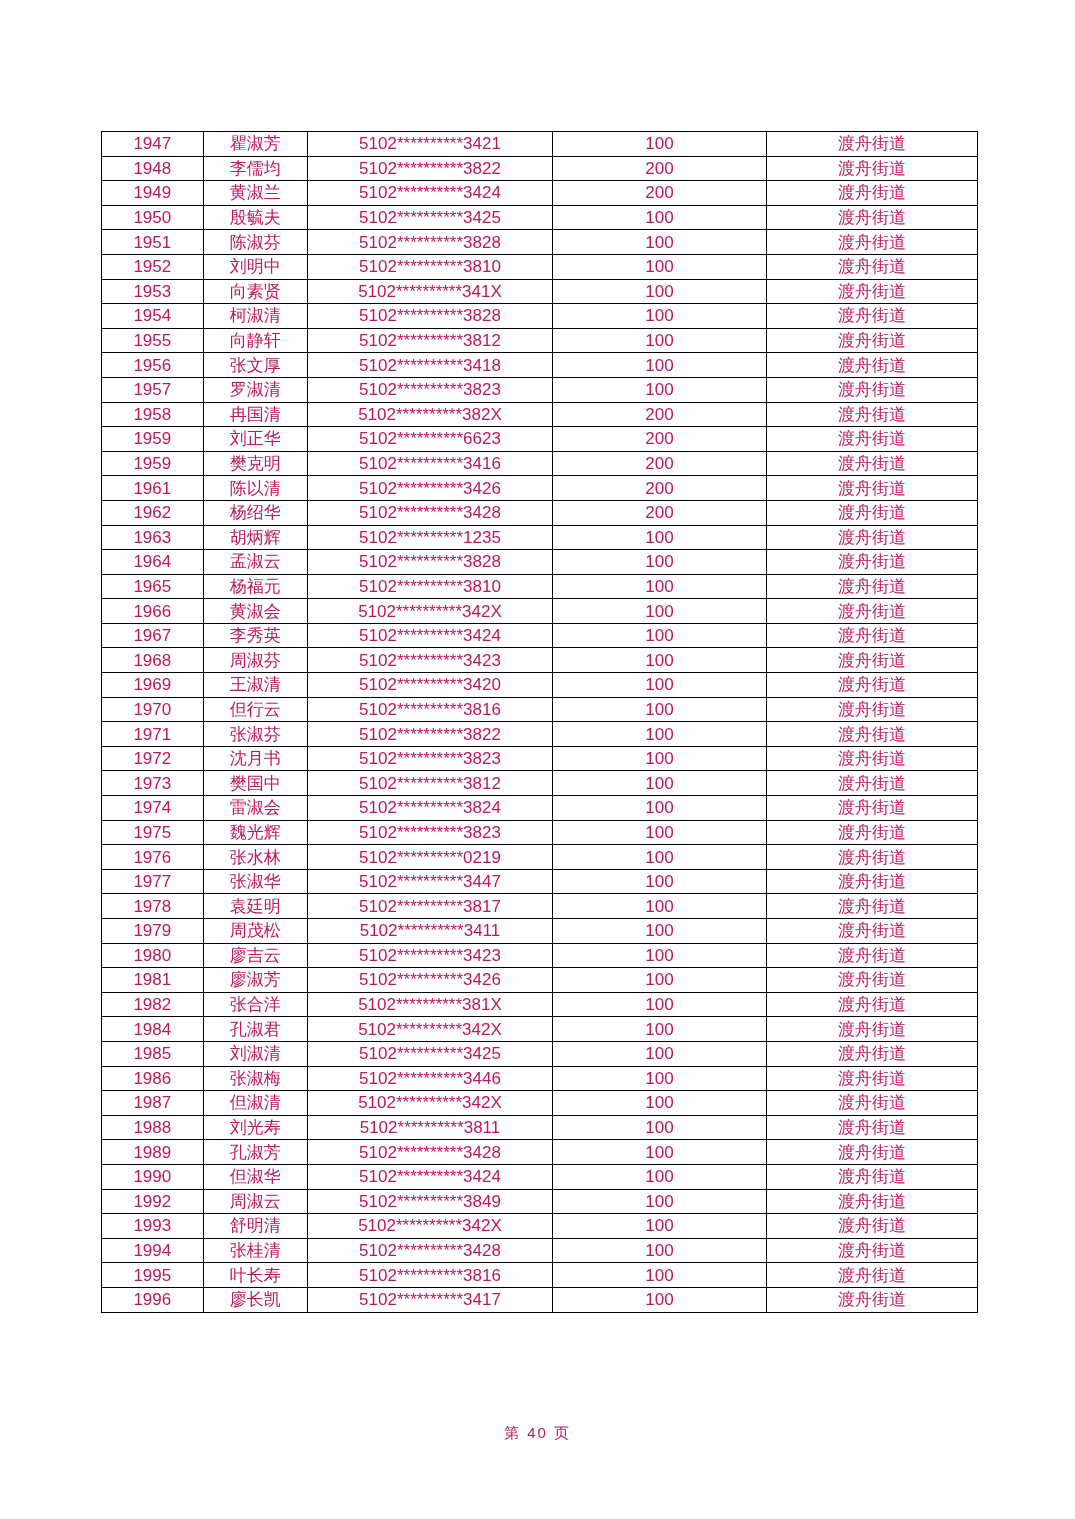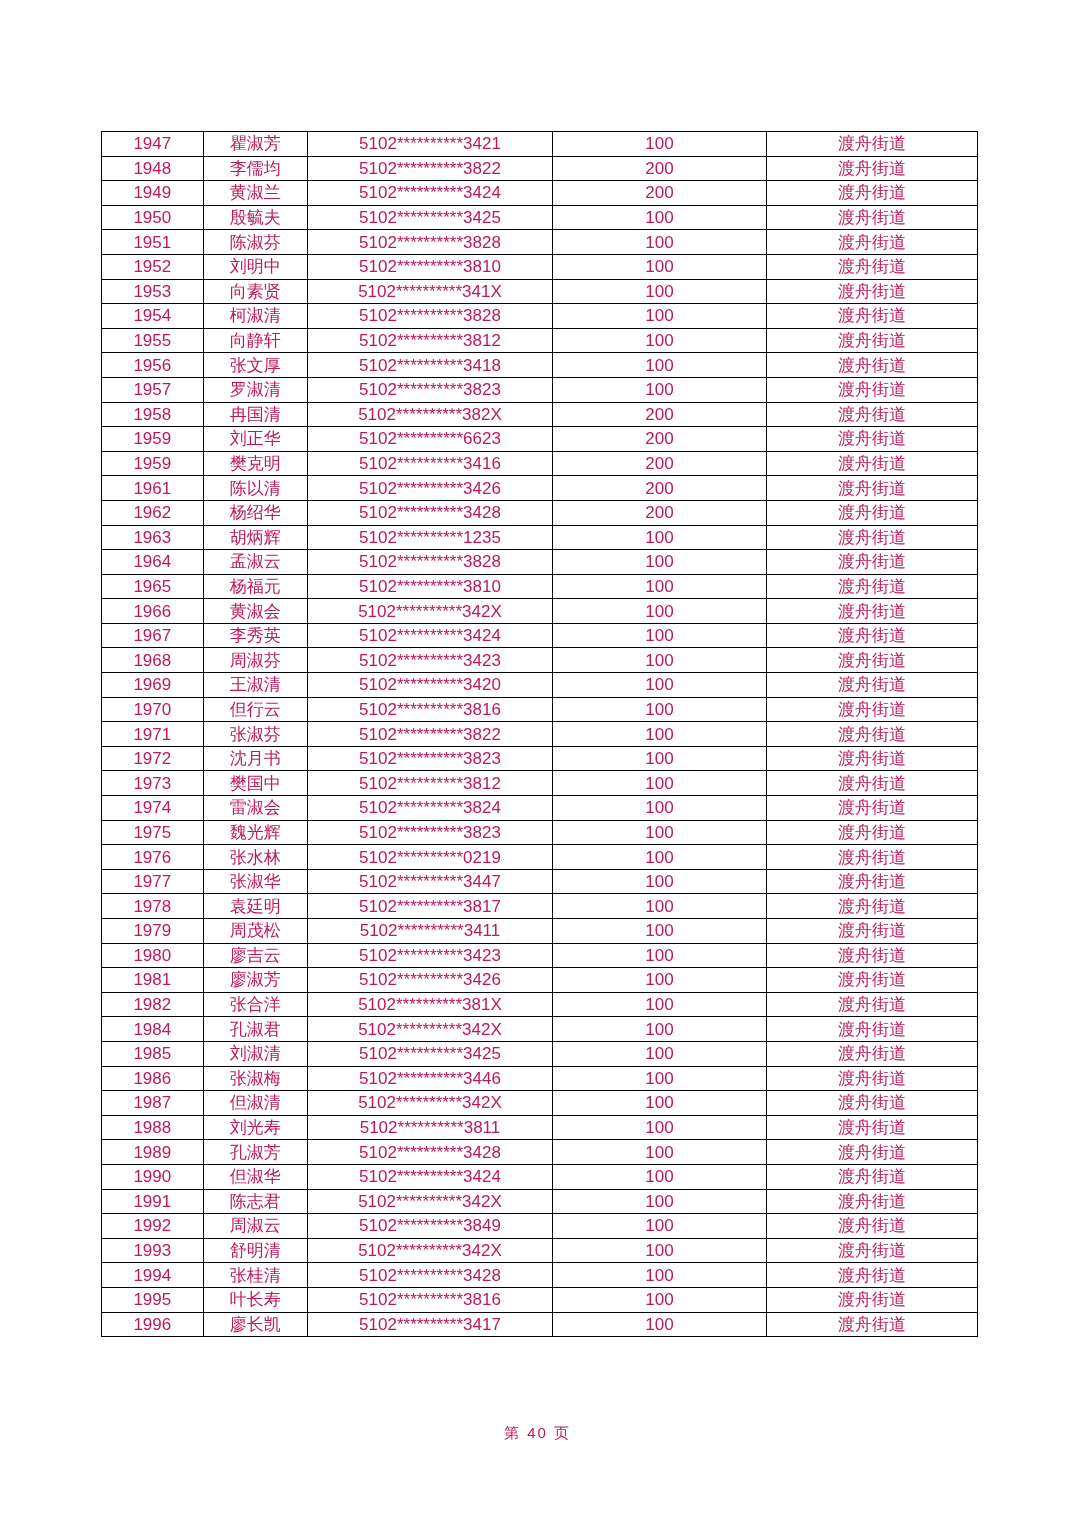--- a/index.html
+++ b/index.html
@@ -403,27 +403,20 @@
     </tr>
 
     <tr>
       <td>1990</td>
       <td>但淑华</td>
       <td>5102**********3424</td>
       <td>100</td>
       <td>渡舟街道</td>
     </tr>
 
-    <tr>
-      <td>1991</td>
-      <td>陈志君</td>
-      <td>5102**********342X</td>
-      <td>100</td>
-      <td>渡舟街道</td>
-    </tr>
 
     <tr>
       <td>1992</td>
       <td>周淑云</td>
       <td>5102**********3849</td>
       <td>100</td>
       <td>渡舟街道</td>
     </tr>
 
     <tr>

